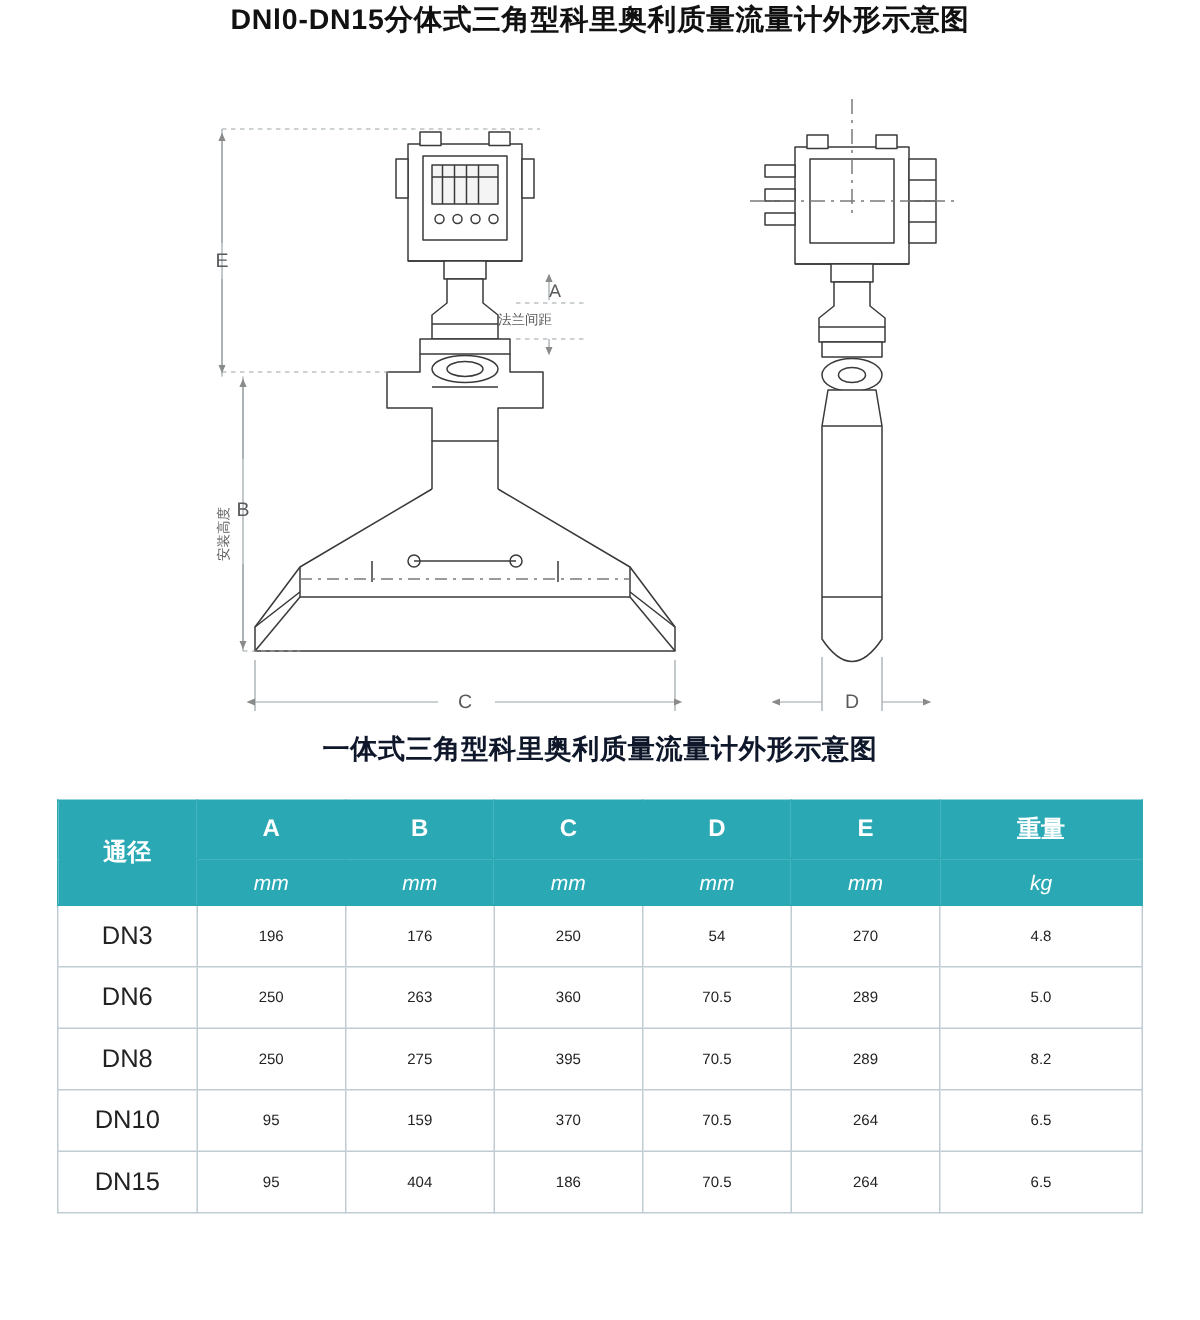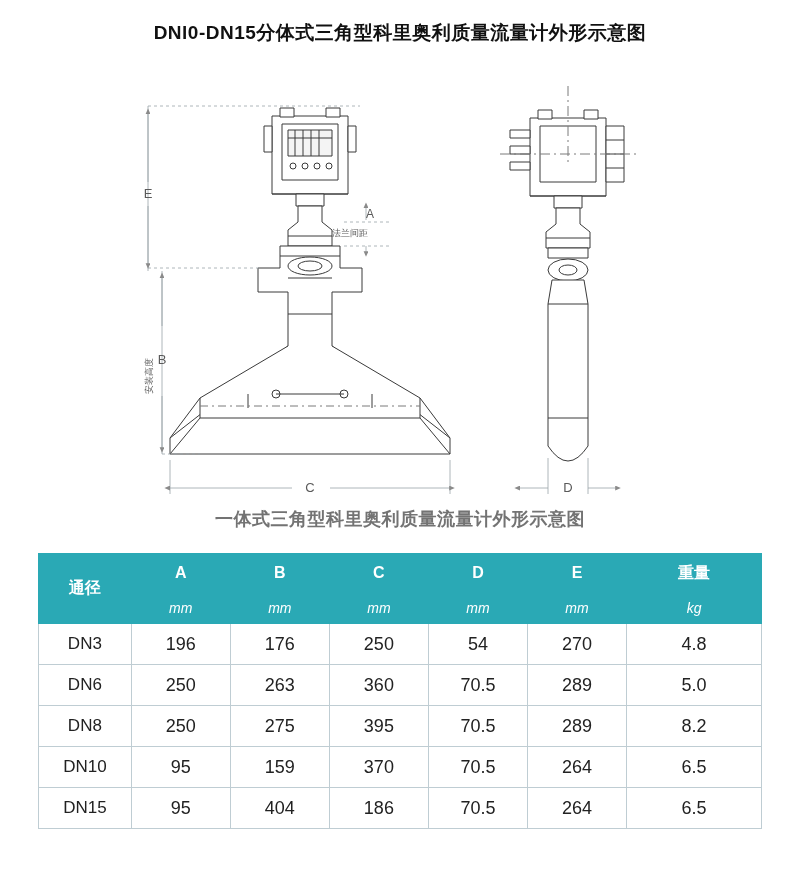--- a/index.html
+++ b/index.html
@@ -18,52 +18,51 @@
   .page {
     width: 800px;
     height: 880px;
     position: relative;
   }
   .title-main {
     text-align: center;
     font-size: 19px;
     font-weight: bold;
     color: #111111;
-    padding-top: 20px;
     letter-spacing: 0.5px;
   }
   .diagram-area {
     position: relative;
     width: 800px;
     height: 455px;
   }
   .diagram-area svg {
     display: block;
   }
   .title-sub {
     text-align: center;
     font-size: 18px;
     font-weight: bold;
-    color: #737373;
+    color: #0f172a;
     margin-top: 6px;
     letter-spacing: 0.5px;
   }
   .table-wrap {
     margin: 22px auto 0 auto;
     width: 724px;
   }
   table.spec {
     border-collapse: collapse;
     width: 100%;
     table-layout: fixed;
   }
   table.spec th, table.spec td {
     border: 1px solid #bfcdd3;
     text-align: center;
-    font-size: 18px;
+    font-size: 10px;
     color: #222;
     height: 38px;
   }
   table.spec thead th {
     background: #2aa9b5;
     color: #ffffff;
     border: 1px solid #2aa9b5;
     font-size: 16px;
     font-weight: bold;
   }

